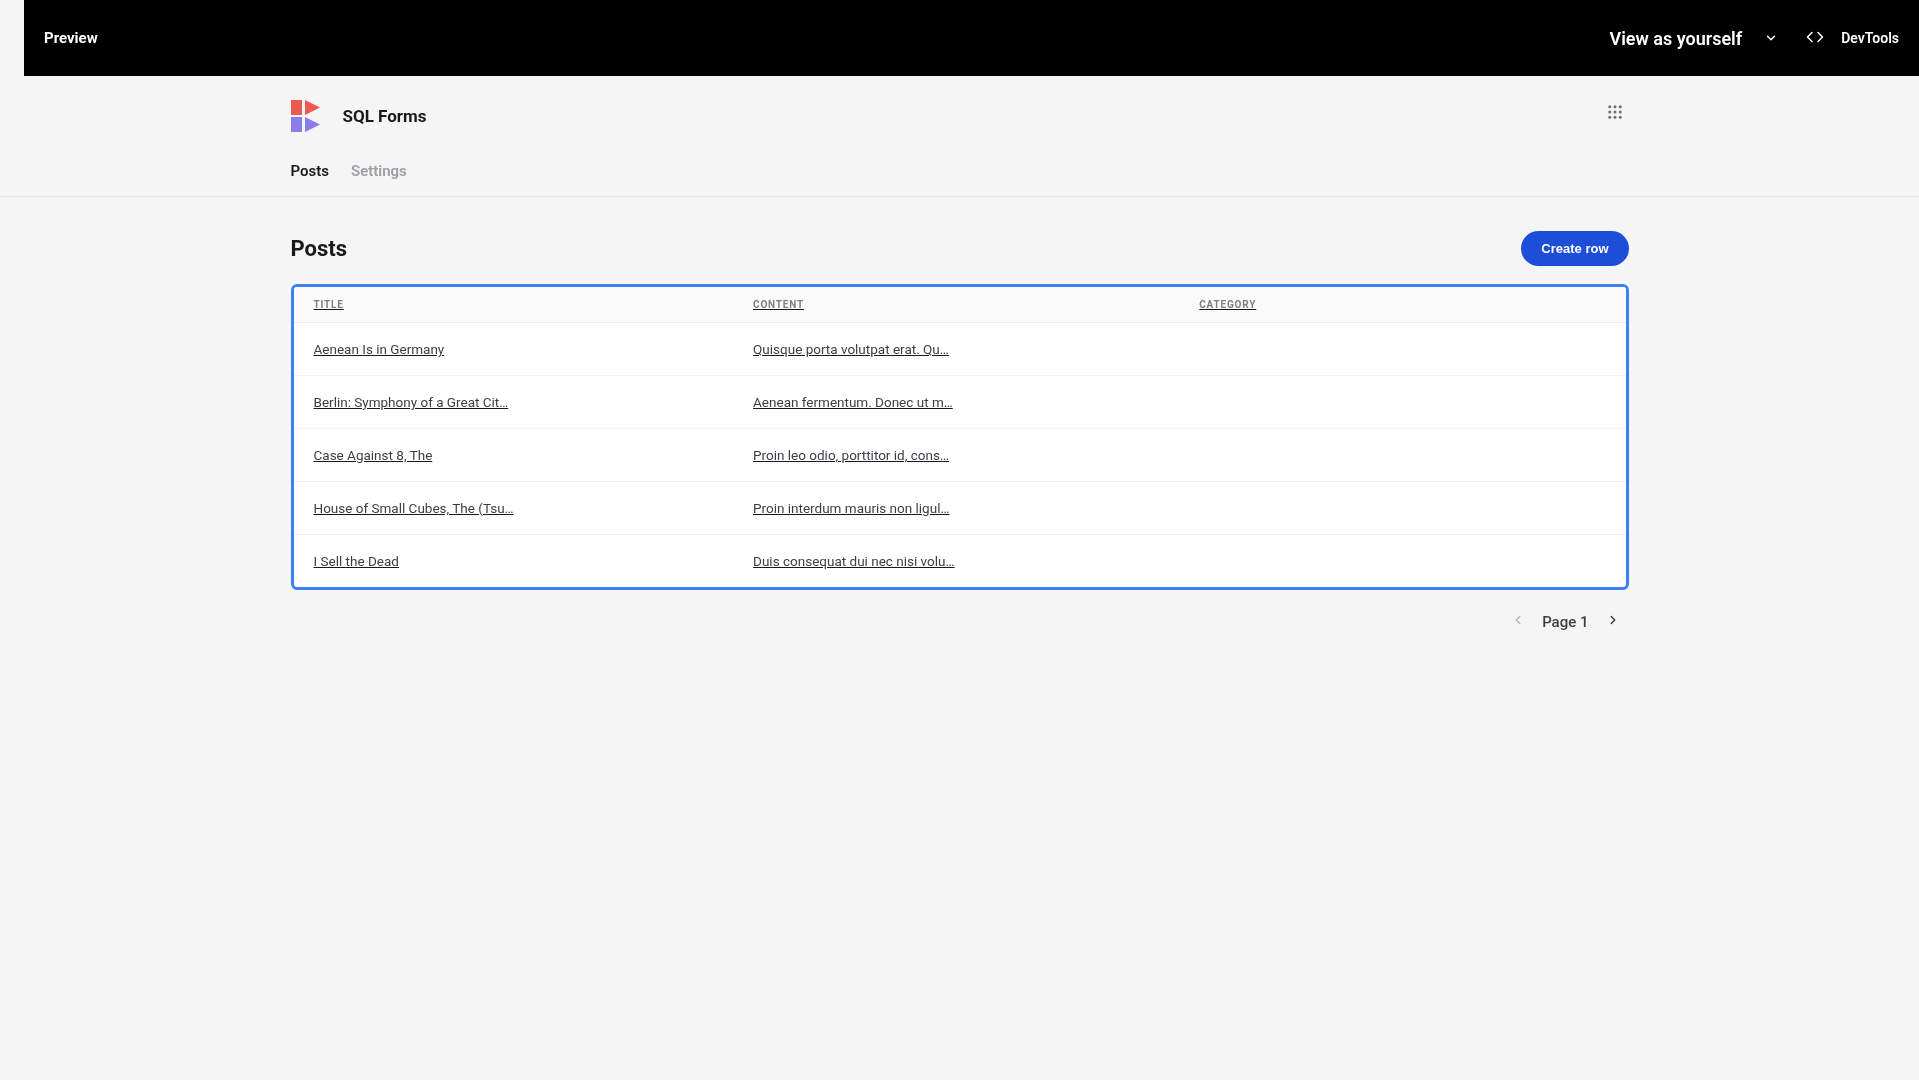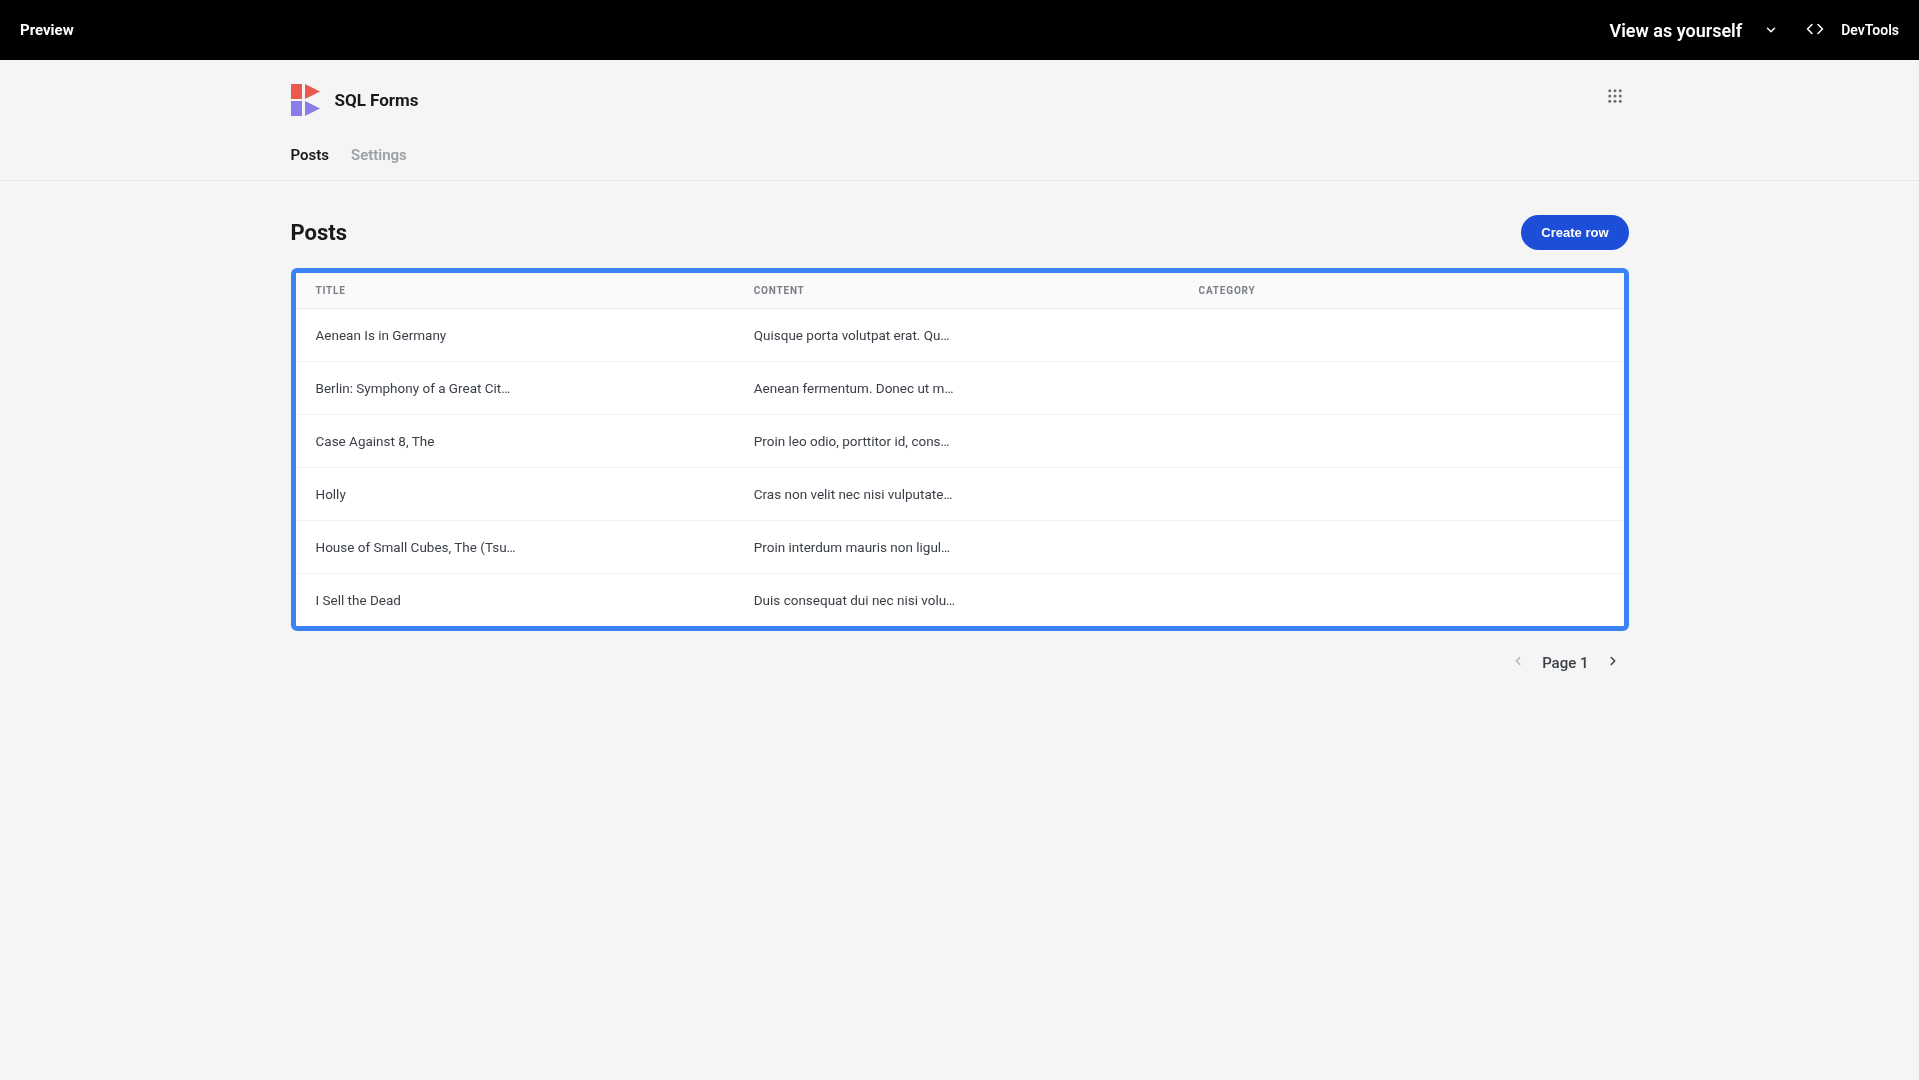--- a/index.html
+++ b/index.html
@@ -1,42 +1,43 @@
 <!DOCTYPE html>
 <html><head>
 <meta charset="utf-8">
 <style>
   * { box-sizing: border-box; margin: 0; padding: 0; }
   html, body { width: 1919px; height: 1080px; font-family: -apple-system, BlinkMacSystemFont, "Segoe UI", Roboto, Helvetica, Arial, sans-serif; background: #f5f5f5; color: #1a1a1a; overflow: hidden; }
   
   
   .topbar {
     background: #000;
-    height: 60px;
+    height: 76px;
     display: flex;
     align-items: center;
     justify-content: space-between;
     padding: 0 20px;
     color: #fff;
+    margin-left: 24px;
   }
   .topbar-left { font-weight: 700; font-size: 15px; }
   .topbar-right { display: flex; align-items: center; gap: 28px; }
   .view-as { display: flex; align-items: center; gap: 22px; font-weight: 600; font-size: 18px; cursor: pointer; }
   .devtools { display: flex; align-items: center; gap: 17px; font-weight: 600; font-size: 14px; cursor: pointer; }
   .chevron-down-svg { width: 14px; height: 14px; }
   .code-icon-svg { width: 18px; height: 18px; }
 
   
   .app-area { background: #f5f5f5; }
   .app-header {
     max-width: 1338px;
     margin: 0 auto;
     padding: 22px 0 0 0;
   }
-  .app-brand { display: flex; align-items: center; gap: 8px; }
+  .app-brand { display: flex; align-items: center; gap: 16px; }
   .logo {
     width: 36px; height: 36px; position: relative;
   }
   .logo svg { width: 36px; height: 36px; }
   .app-title { font-weight: 700; font-size: 17px; }
   .app-menu-icon { position: absolute; right: 0; top: 22px; width: 28px; height: 28px; display: flex; align-items: center; justify-content: center; cursor: pointer; border-radius: 4px; }
   .app-menu-icon svg { width: 18px; height: 18px; }
   .app-header-wrap { position: relative; max-width: 1338px; margin: 0 auto; }
 
   
@@ -66,23 +67,24 @@
     border-radius: 9999px;
     padding: 10px 20px;
     font-weight: 700;
     font-size: 13px;
     cursor: pointer;
   }
 
   
   .table-wrap {
     background: #fff;
-    border: 5px solid #3b82f6;
+    border: 3px solid #3b82f6;
     border-radius: 6px;
     overflow: hidden;
+    text-decoration: underline;
   }
   table { width: 100%; border-collapse: collapse; table-layout: fixed; }
   thead th {
     background: #fafafa;
     text-align: left;
     font-size: 10px;
     font-weight: 700;
     letter-spacing: 0.08em;
     color: #7a7f87;
     padding: 12px 20px;
@@ -209,25 +211,20 @@
               <td></td>
             </tr>
             <tr>
               <td>Berlin: Symphony of a Great Cit…</td>
               <td>Aenean fermentum. Donec ut m…</td>
               <td></td>
             </tr>
             <tr>
               <td>Case Against 8, The</td>
               <td>Proin leo odio, porttitor id, cons…</td>
-              <td></td>
-            </tr>
-            <tr>
-              <td>Holly</td>
-              <td>Cras non velit nec nisi vulputate…</td>
               <td></td>
             </tr>
             <tr>
               <td>House of Small Cubes, The (Tsu…</td>
               <td>Proin interdum mauris non ligul…</td>
               <td></td>
             </tr>
             <tr>
               <td>I Sell the Dead</td>
               <td>Duis consequat dui nec nisi volu…</td>

